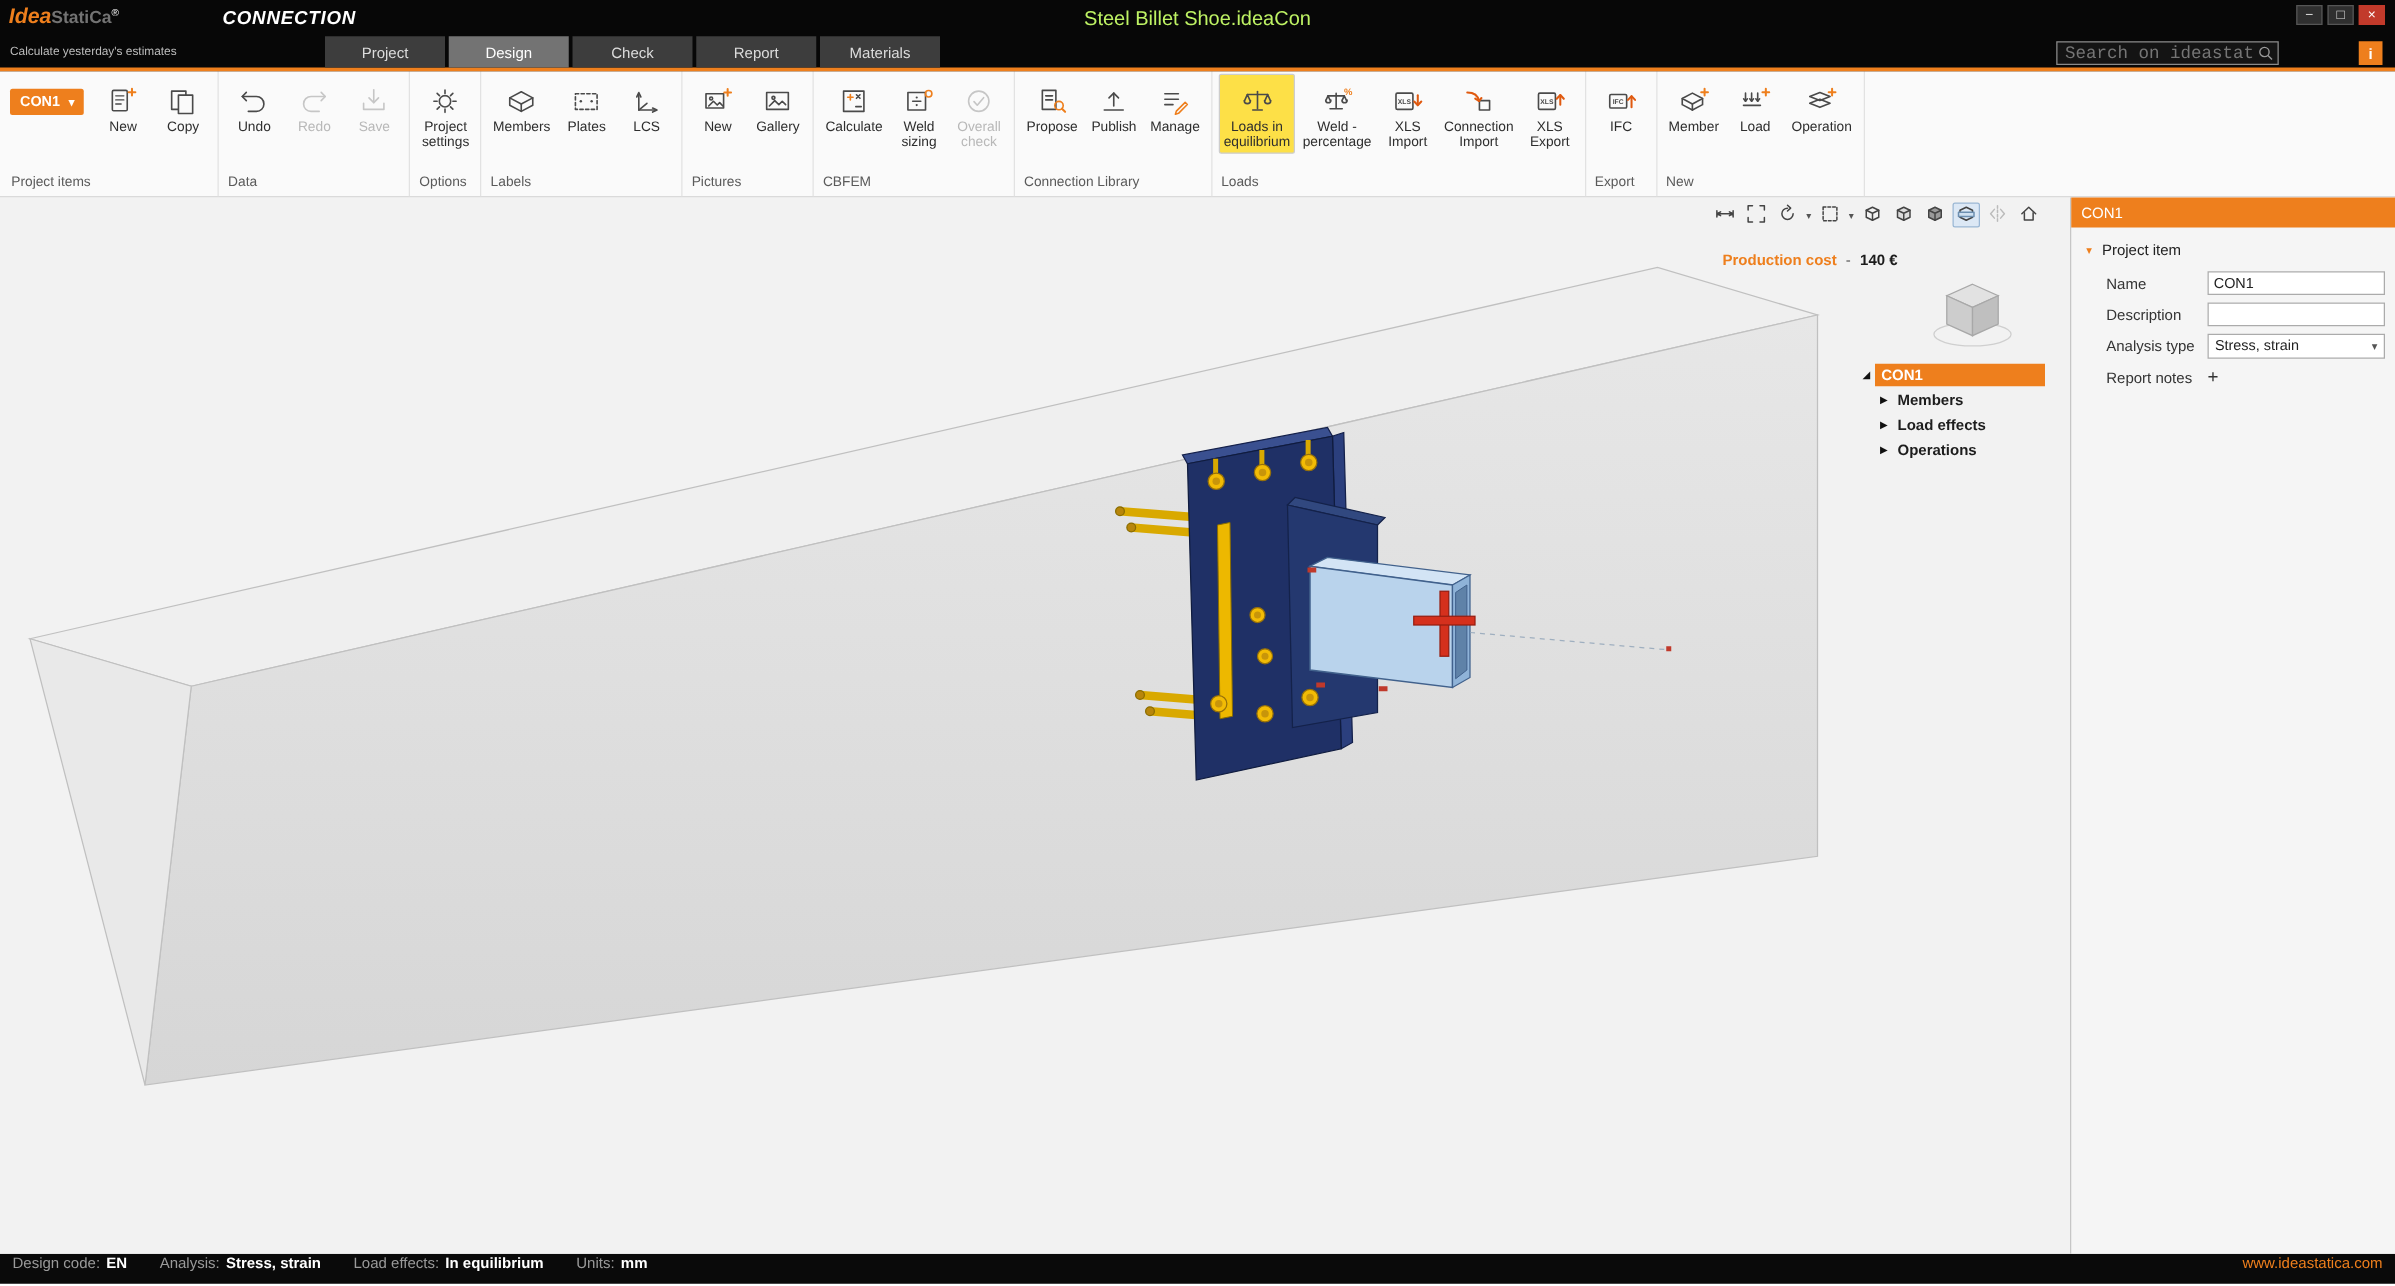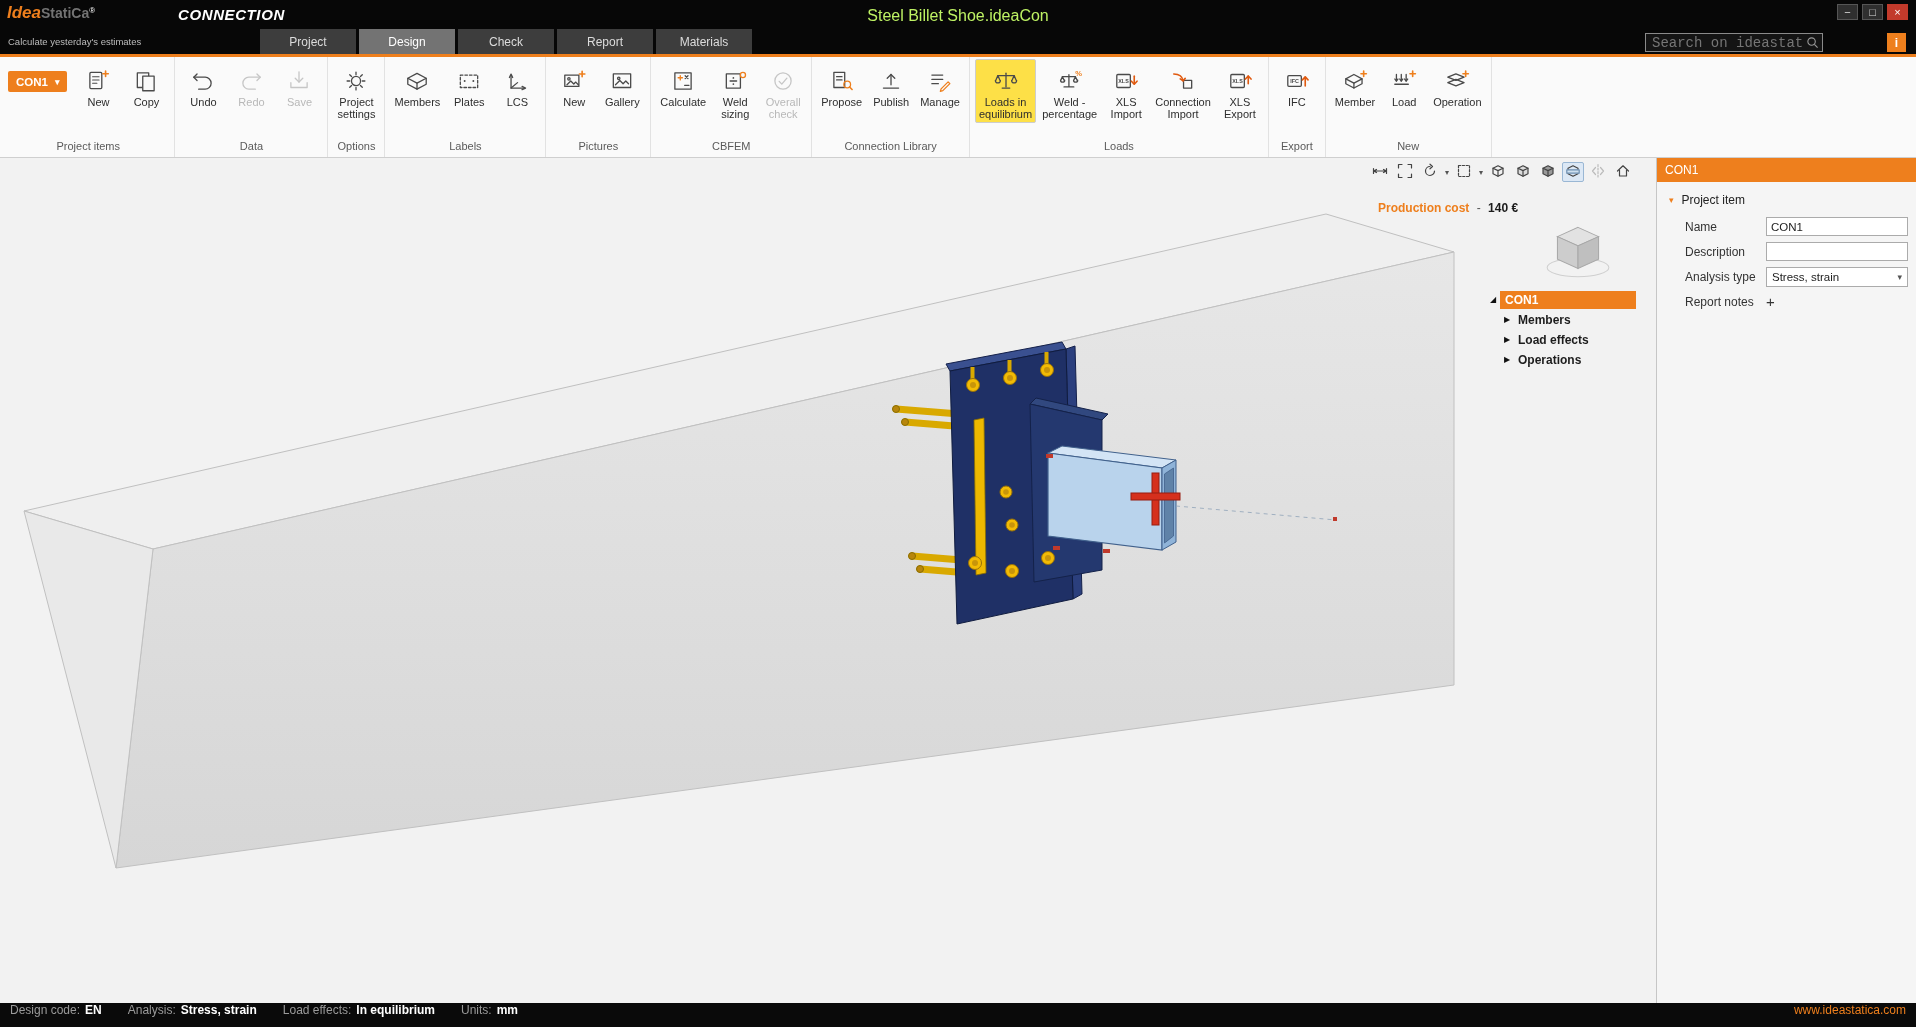--- a/index.html
+++ b/index.html
@@ -23,21 +23,21 @@
 .tab.active{background:#737373;color:#fff;font-weight:normal}
 .search-wrap{position:absolute;right:93px;top:33px;width:178px;height:19px}
 .search-input{width:100%;height:100%;background:#141414;border:1px solid #8a8a8a;color:#bbb;font-size:14px;padding:0 20px 0 6px;font-family:Liberation Mono, monospace}
 .search-icon{position:absolute;right:4px;top:3px}
 .info-btn{position:absolute;right:10px;top:33px;width:19px;height:19px;background:#ee7f1d;color:#fff;font-weight:bold;font-size:12px;display:flex;align-items:center;justify-content:center}
 
 
 .ribbon{height:101px;background:#fafafa;border-bottom:1px solid #cfcfcf;display:flex;align-items:stretch;padding-left:2px}
 .rgroup{display:flex;flex-direction:column;border-right:1px solid #e2e2e2;padding:2px 5px 0}
 .ritems{display:flex;flex:1;align-items:flex-start;justify-content:center;gap:2px}
-.glabel{font-size:11px;color:#5a5a5a;text-align:center;padding:4px 2px 5px;white-space:nowrap}
+.glabel{font-size:11px;color:#5a5a5a;text-align:left;padding:4px 2px 5px;white-space:nowrap}
 .ritem{min-width:46px;display:flex;flex-direction:column;align-items:center;padding:4px 3px 2px;border:1px solid transparent;border-radius:2px;color:#2e2e2e}
 .ritem.active{background:#fde047;border-color:#cdcdcd}
 .ritem.disabled{color:#b8b8b8}
 .ricon{height:30px;display:flex;align-items:flex-end;justify-content:center}
 .ricon svg{stroke:#4a4a4a;fill:none;stroke-width:1.2;stroke-linecap:round;stroke-linejoin:round}
 .ricon svg.dis *{stroke:#c6c6c6!important;fill:none!important}
 .rlabel{font-size:11px;line-height:12px;text-align:center;white-space:pre-line;margin-top:2px}
 .con-select{background:#ee7f1d;color:#fff;font-size:11.5px;font-weight:bold;height:21px;display:flex;align-items:center;gap:7px;padding:0 8px;border-radius:2px;margin:12px 6px 0 1px}
 .con-select .caret{font-size:9px}
 

